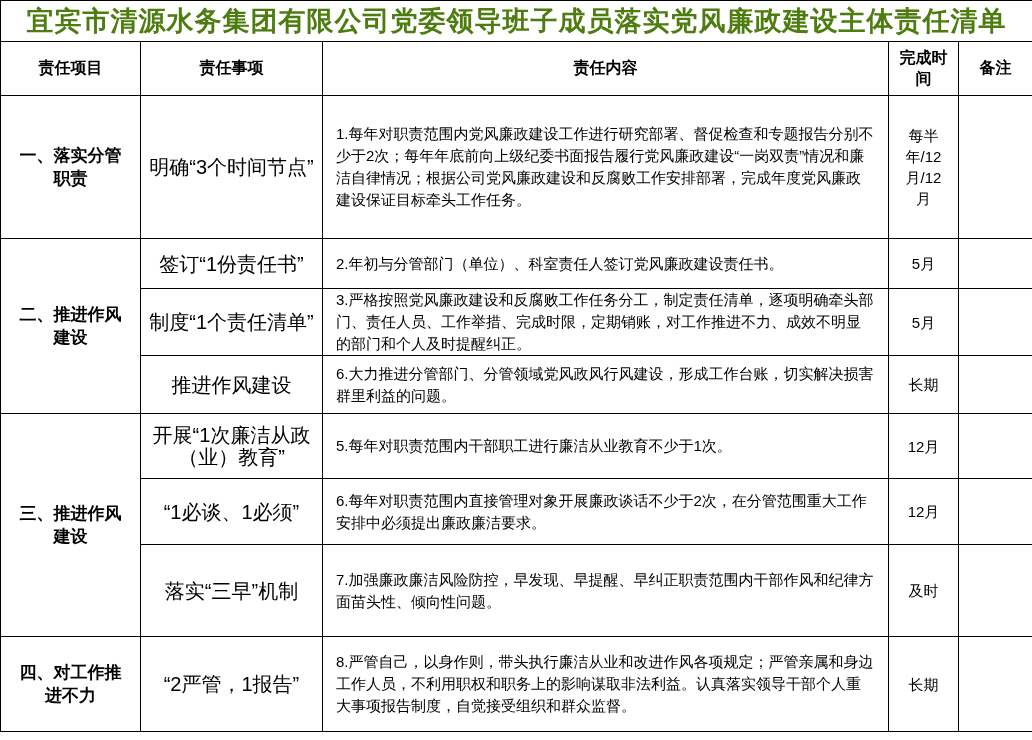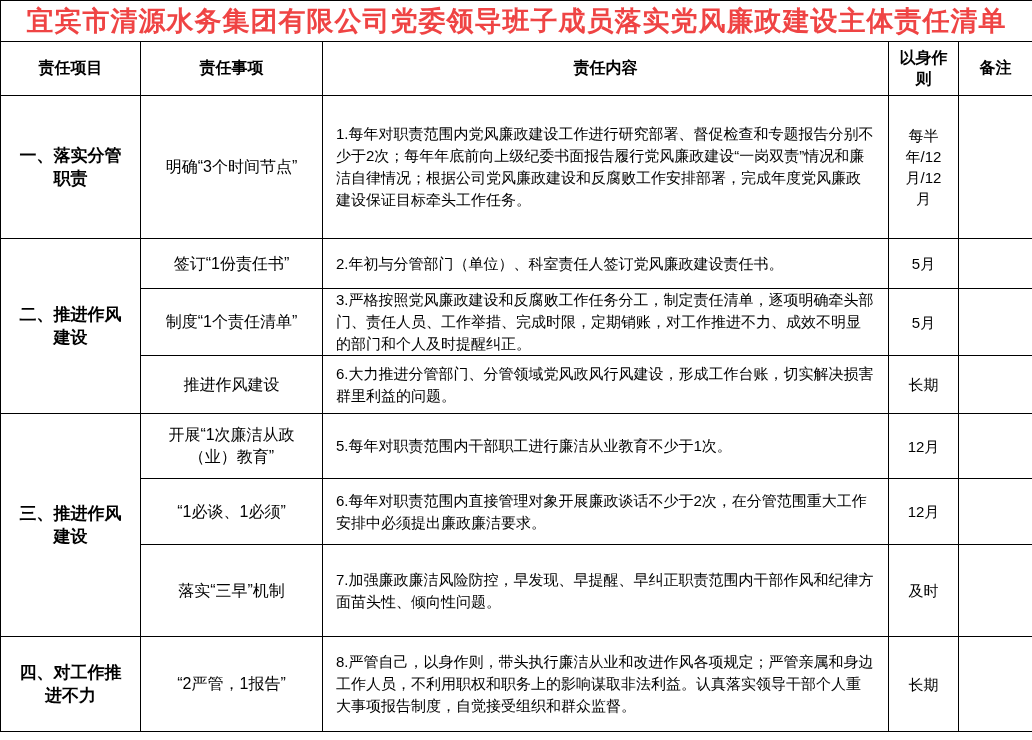--- a/index.html
+++ b/index.html
@@ -23,21 +23,21 @@
     border: 1px solid #000000;
     background: #ffffff;
     overflow: hidden;
   }
   .title-cell {
     height: 40px;
     text-align: center;
     vertical-align: middle;
     font-size: 27px;
     font-weight: bold;
-    color: #ef4444;
+    color: #4d7c0f;
     letter-spacing: 1px;
     padding: 0;
   }
   .head-cell {
     height: 53px;
     text-align: center;
     vertical-align: middle;
     font-size: 16px;
     font-weight: bold;
     color: #000000;
@@ -47,21 +47,21 @@
     text-align: center;
     vertical-align: middle;
     font-size: 17px;
     font-weight: bold;
     color: #000000;
     padding: 0 17px;
   }
   .item-cell {
     text-align: center;
     vertical-align: middle;
-    font-size: 16px;
+    font-size: 20px;
     color: #000000;
     padding: 0 8px;
     line-height: 22px;
   }
   .content-cell {
     text-align: left;
     vertical-align: middle;
     font-size: 15px;
     color: #000000;
     padding: 0 13px;
@@ -97,21 +97,21 @@
       <col style="width:74px">
     </colgroup>
     <tbody>
       <tr>
         <td class="title-cell" colspan="5">宜宾市清源水务集团有限公司党委领导班子成员落实党风廉政建设主体责任清单</td>
       </tr>
       <tr>
         <td class="head-cell">责任项目</td>
         <td class="head-cell">责任事项</td>
         <td class="head-cell">责任内容</td>
-        <td class="head-cell">以身作则</td>
+        <td class="head-cell">完成时间</td>
         <td class="head-cell">备注</td>
       </tr>
 
       <tr style="height:143px">
         <td class="project-cell" rowspan="1">一、落实分管职责</td>
         <td class="item-cell">明确“3个时间节点”</td>
         <td class="content-cell">1.每年对职责范围内党风廉政建设工作进行研究部署、督促检查和专题报告分别不少于2次；每年年底前向上级纪委书面报告履行党风廉政建设“一岗双责”情况和廉洁自律情况；根据公司党风廉政建设和反腐败工作安排部署，完成年度党风廉政建设保证目标牵头工作任务。</td>
         <td class="time-cell">每半年/12月/12月</td>
         <td class="note-cell"></td>
       </tr>

